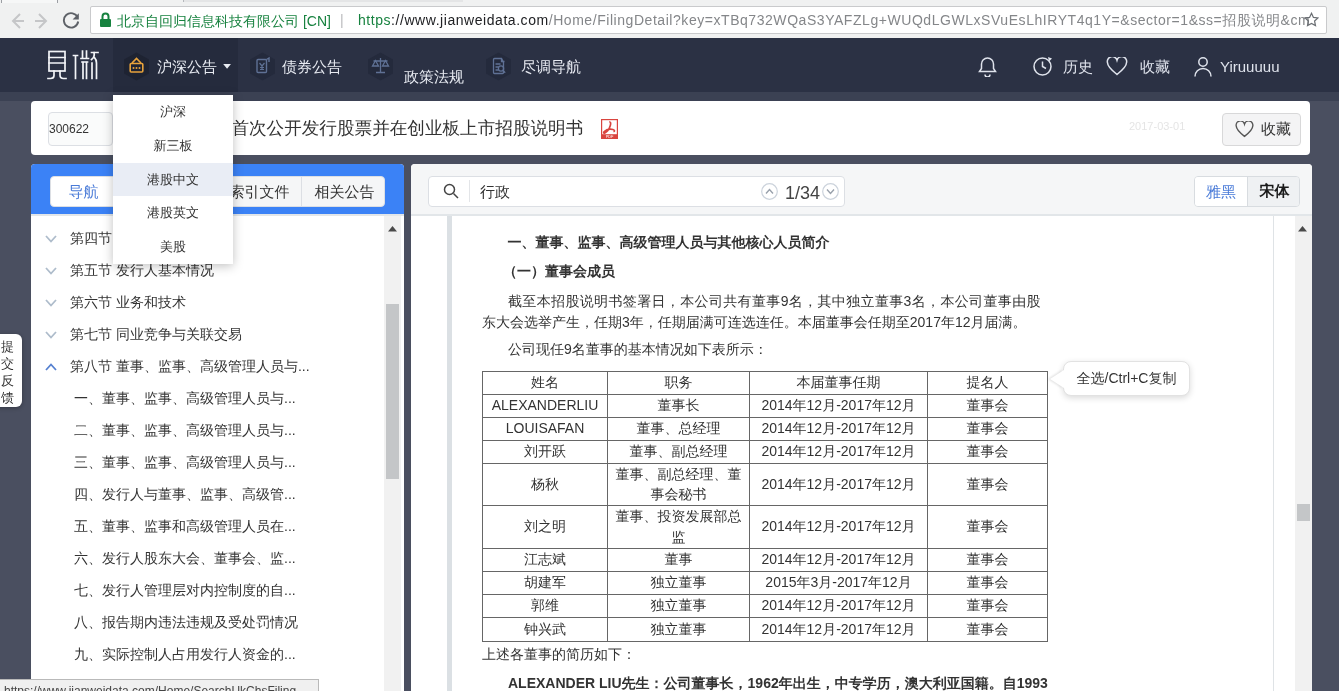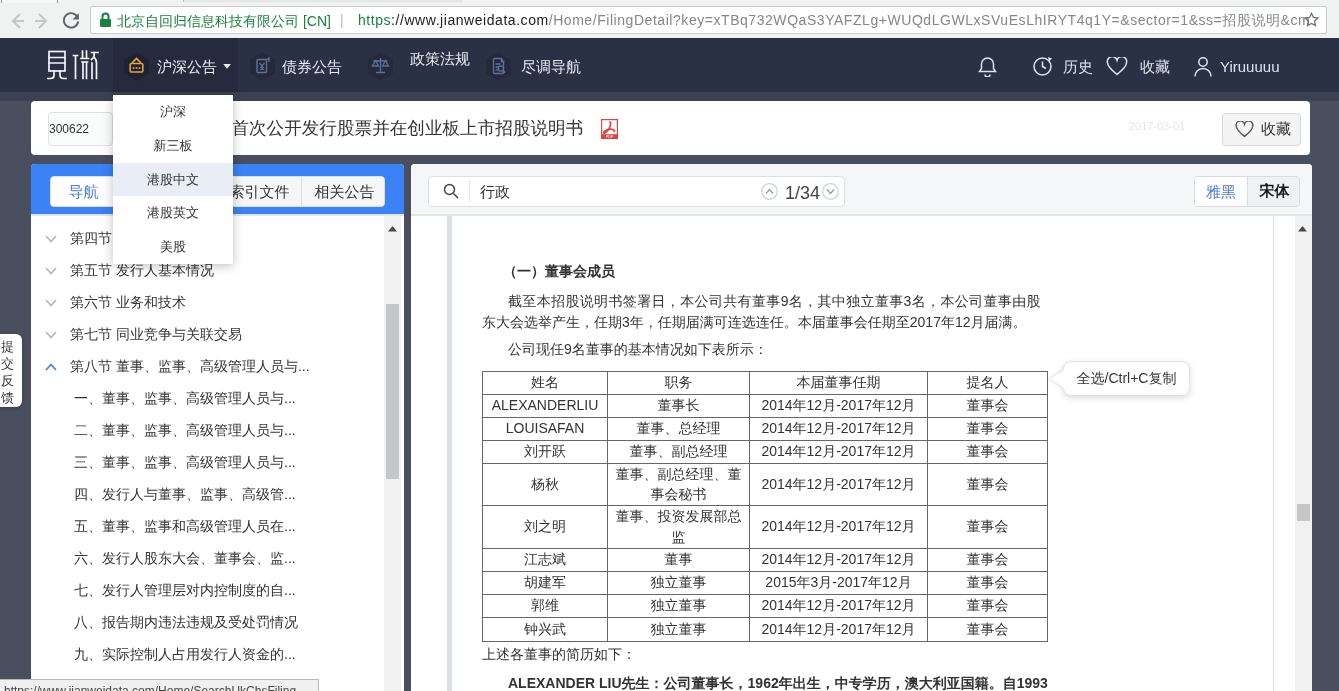--- a/index.html
+++ b/index.html
@@ -134,21 +134,21 @@
       </g>
     </svg>
   <div class="navitem navtxt" style="left:282px;top:59px;">债券公告</div>
   <svg class="abs" style="left:367px;top:52px;z-index:5" width="27" height="29" viewBox="0 0 27 29">
       <polygon points="13.5,0.5 26,7.5 26,21.5 13.5,28.5 1,21.5 1,7.5" fill="#242a3c"></polygon>
       <g stroke="#5f7195" stroke-width="1.3" fill="none">
         <path d="M13.5 6 v14 M9 20.5 h9 M6.5 9 h14"></path>
         <path d="M8.5 8.5 l-3 5.5 h6 Z M18.5 8.5 l-3 5.5 h6 Z"></path>
       </g>
     </svg>
-  <div class="navitem navtxt" style="left:404px;top:51px;margin-left:6px;">政策法规</div>
+  <div class="navitem navtxt" style="left:404px;top:69px;">政策法规</div>
   <svg class="abs" style="left:485px;top:52px;z-index:5" width="27" height="29" viewBox="0 0 27 29">
       <polygon points="13.5,0.5 26,7.5 26,21.5 13.5,28.5 1,21.5 1,7.5" fill="#242a3c"></polygon>
       <g stroke="#5f7195" stroke-width="1.3" fill="none">
         <path d="M16.5 6.5 h-7 a1 1 0 0 0 -1 1 v13 a1 1 0 0 0 1 1 h8 a1 1 0 0 0 1 -1 v-10 Z"></path>
         <path d="M16.5 6.5 v3 h3"></path>
         <path d="M10.5 12 h5 M10.5 15 h3 M10.5 18 h3"></path>
         <circle cx="16" cy="16.5" r="2.6"></circle>
         <path d="M18 18.5 l2.2 2.2"></path>
       </g>
     </svg>
@@ -250,20 +250,21 @@
     <div id="mainhead">
       <div id="searchbox"></div>
       <div id="fonttoggle">
         <div style="position:absolute;left:0;top:0;width:53px;height:29px;background:#fff;text-align:center;line-height:29px;font-size:15px;color:#4a7bd8;border-right:1px solid #d8dce0;">雅黑</div>
         <div style="position:absolute;left:53px;top:0;width:53px;height:29px;background:#eff1f3;text-align:center;line-height:29px;font-size:15px;color:#1a1a1a;font-family:'Liberation Serif',serif;font-weight:bold;">宋体</div>
       </div>
     </div>
     <div id="docarea">
       <div id="pgline-l"></div>
       <div id="pgline-r"></div>
+      <div class="doctxt" style="left:96.5px;top:18.5px;font-weight:bold;">一、董事、监事、高级管理人员与其他核心人员简介</div>
       <div class="doctxt" style="left:92px;top:47.5px;font-weight:bold;">（一）董事会成员</div>
       <div class="doctxt" style="left:97px;top:77.5px;letter-spacing:0.35px;">截至本招股说明书签署日，本公司共有董事9名，其中独立董事3名，本公司董事由股</div>
       <div class="doctxt" style="left:71px;top:98.5px;">东大会选举产生，任期3年，任期届满可连选连任。本届董事会任期至2017年12月届满。</div>
       <div class="doctxt" style="left:97px;top:126px;">公司现任9名董事的基本情况如下表所示：</div>
       <table id="dtable">
         <colgroup>
             <col style="width:125px">
             <col style="width:142px">
             <col style="width:178px">
             <col style="width:120px">

